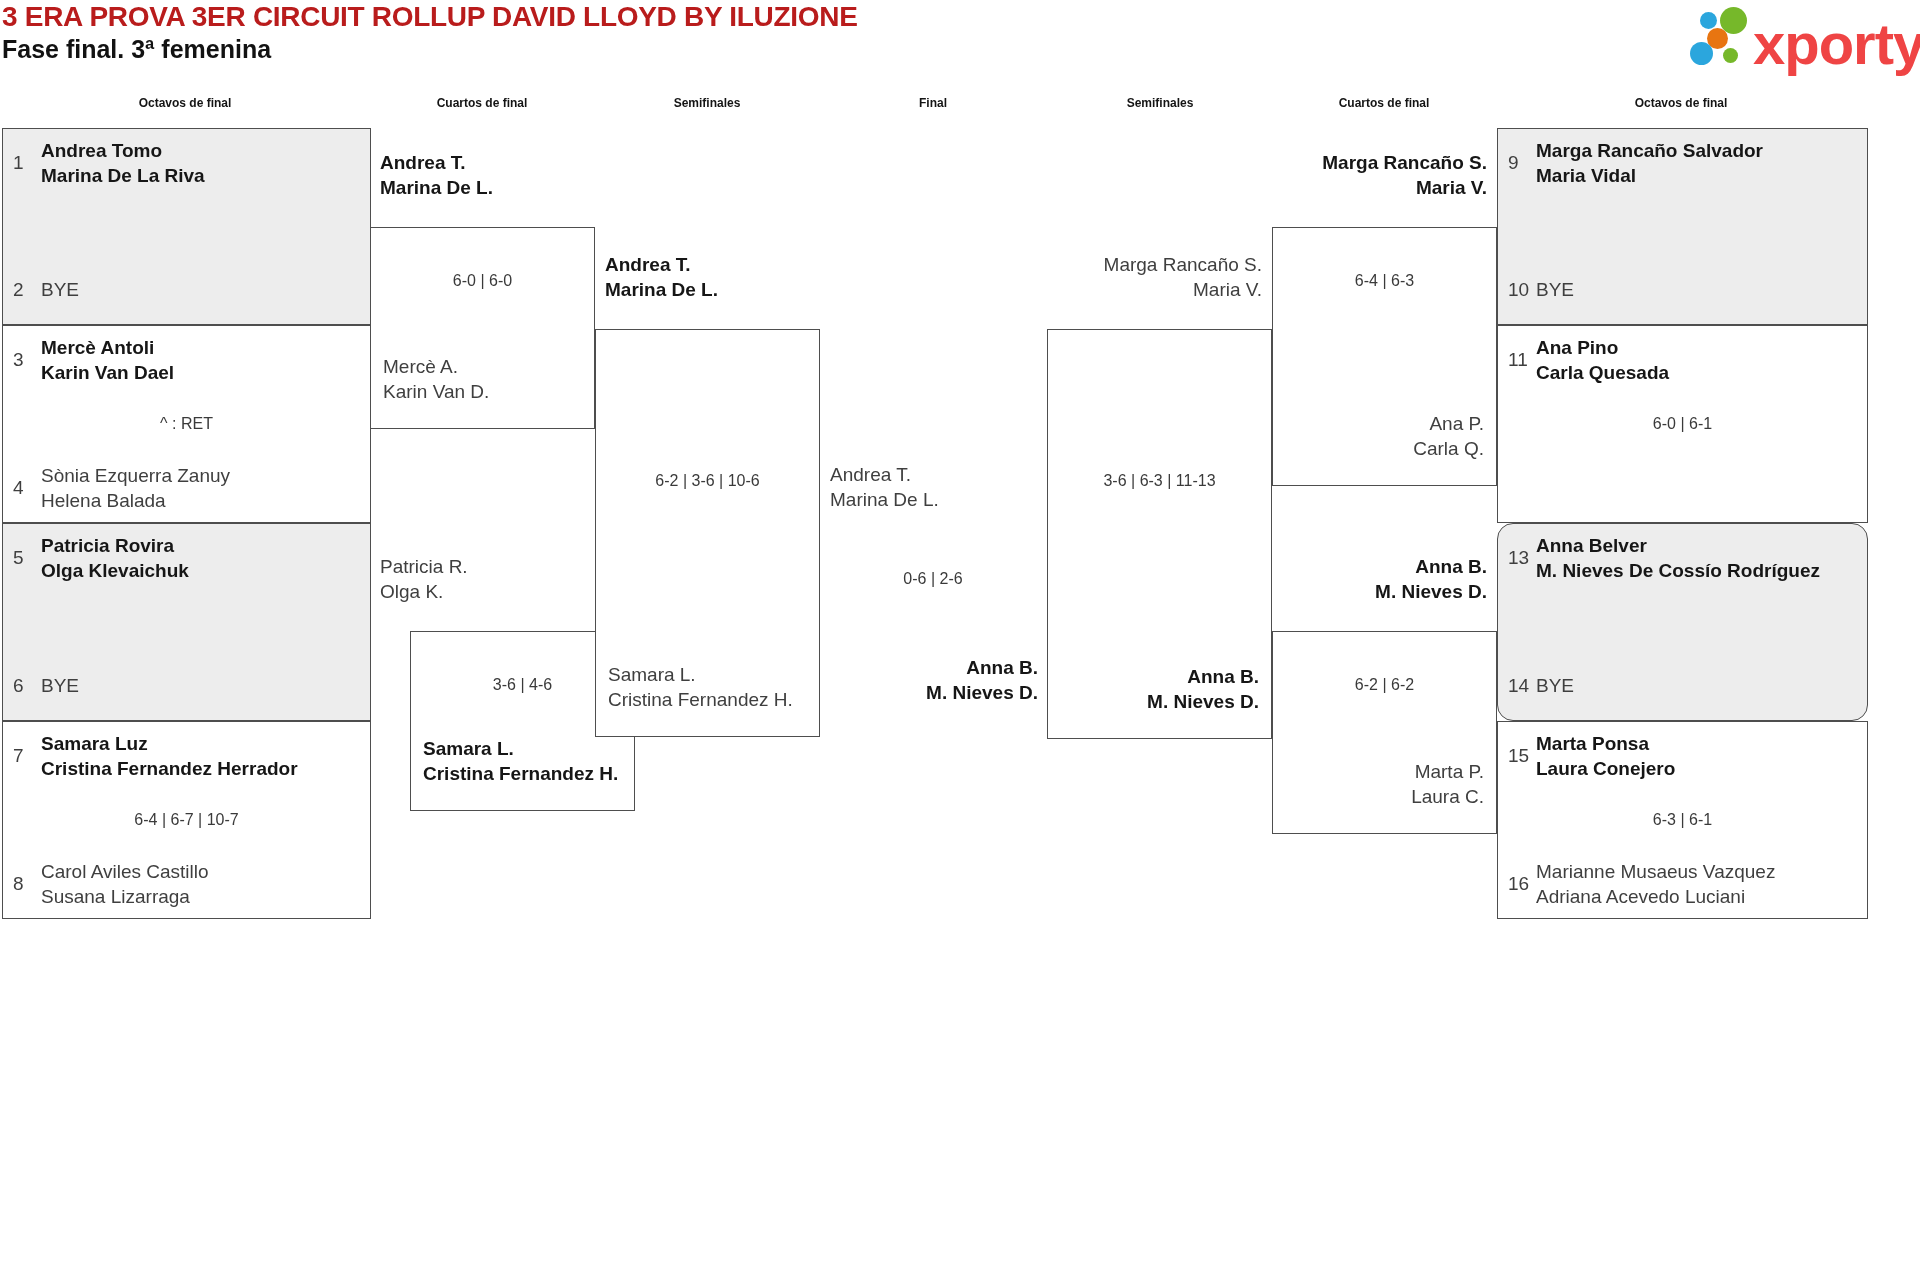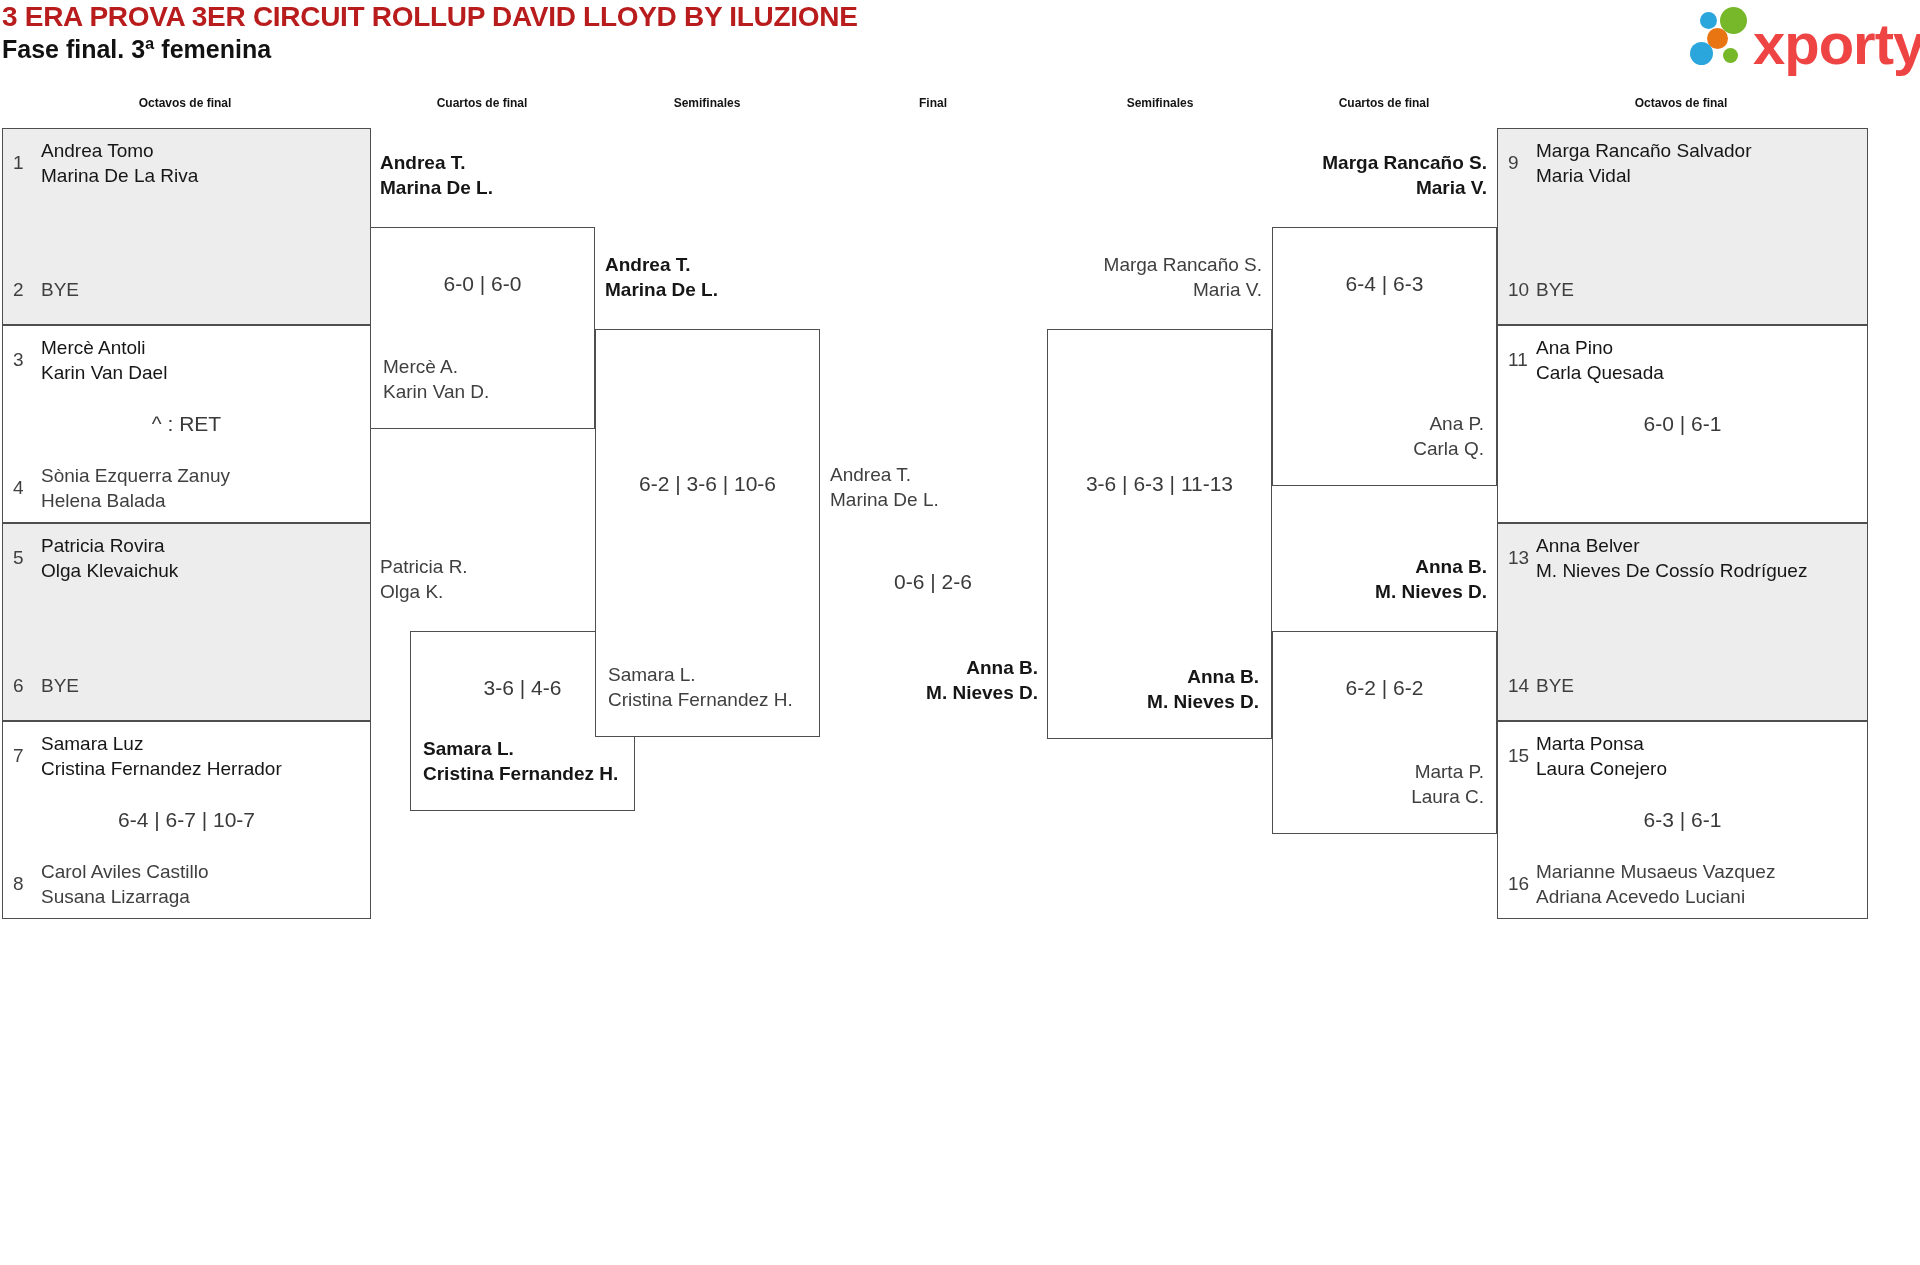--- a/index.html
+++ b/index.html
@@ -20,26 +20,26 @@
   .logo-text{position:absolute;left:67px;top:6px;font-size:58px;font-weight:700;color:#ef4444;letter-spacing:-1px;}
 
   .col-header{position:absolute;top:96px;width:300px;text-align:center;font-size:12px;font-weight:600;color:#141414;}
 
   .box{position:absolute;border:1px solid #4e4e4e;background:#ffffff;box-sizing:border-box;}
   .box.shaded{background:#ededed;}
 
   .teamrow{position:absolute;left:0;display:flex;align-items:center;padding-left:10px;}
   .teamrow .seed{width:28px;flex-shrink:0;font-size:19px;color:#3f3f3f;}
   .names{font-size:19px;line-height:25px;color:#3f3f3f;}
-  .names.bold{font-weight:400;color:#161616;}
+  .names.bold{font-weight:700;color:#161616;}
   .row-top{top:9px;}
   .row-bottom{bottom:9px;}
   .row-bottom.bye{bottom:22px;}
 
-  .score{font-size:21px;color:#3a3a3a;white-space:nowrap;}
+  .score{font-size:16px;color:#3a3a3a;white-space:nowrap;}
   .score.center-mid{position:absolute;left:0;width:100%;text-align:center;top:50%;transform:translateY(-50%);}
   .score.qf{position:absolute;left:0;width:100%;text-align:center;top:44px;}
   .score.sf{position:absolute;left:0;width:100%;text-align:center;top:142px;}
 
   .label-block{position:absolute;width:206px;font-size:19px;line-height:25px;color:#3f3f3f;}
   .label-block.bold{font-weight:700;color:#161616;}
   .label-block.right{text-align:right;}
 
   .inner-bottom{position:absolute;left:12px;bottom:24px;font-size:19px;line-height:25px;color:#3f3f3f;}
   .inner-bottom.right{left:auto;right:12px;text-align:right;}
@@ -158,21 +158,21 @@
     <div class="teamrow row-top">
       <span class="seed">11</span>
       <div class="names bold">
         <div>Ana Pino</div>
         <div>Carla Quesada</div>
       </div>
     </div>
     <div class="score center-mid">6-0 | 6-1</div>
   </div>
 
-  <div class="box shaded" style="left:1497px;top:523px;width:371px;height:198px;">
+  <div class="box shaded" style="left:1497px;top:523px;width:371px;height:198px;border-radius:16px;">
     <div class="teamrow row-top">
       <span class="seed">13</span>
       <div class="names bold">
         <div>Anna Belver</div>
         <div>M. Nieves De Cossío Rodríguez</div>
       </div>
     </div>
     <div class="teamrow row-bottom bye">
       <span class="seed">14</span>
       <div class="names">

